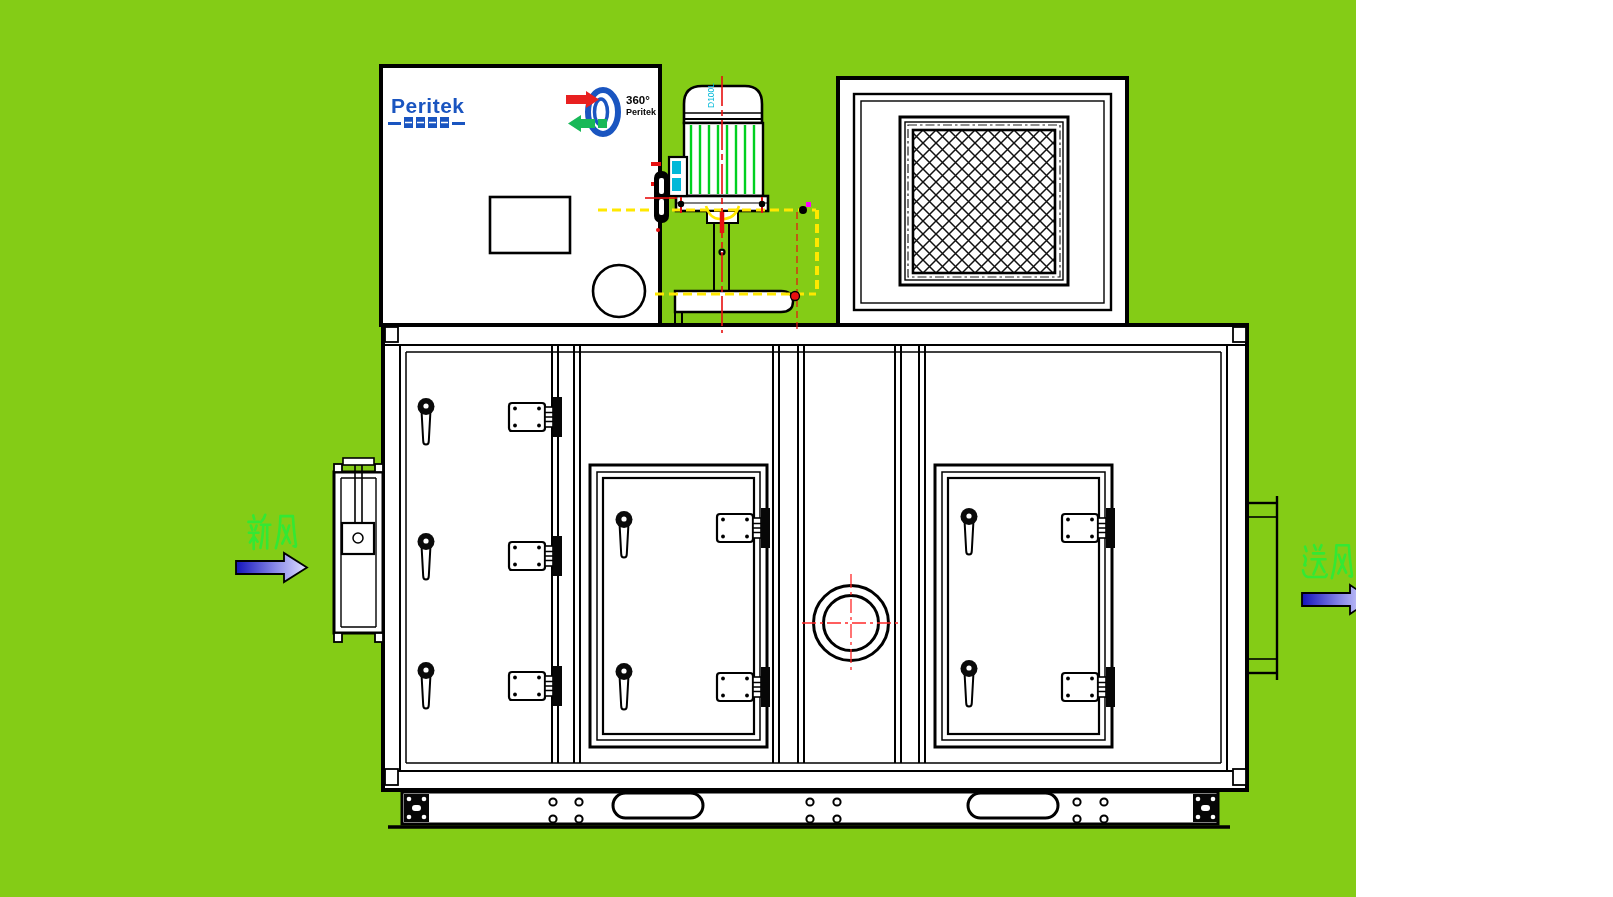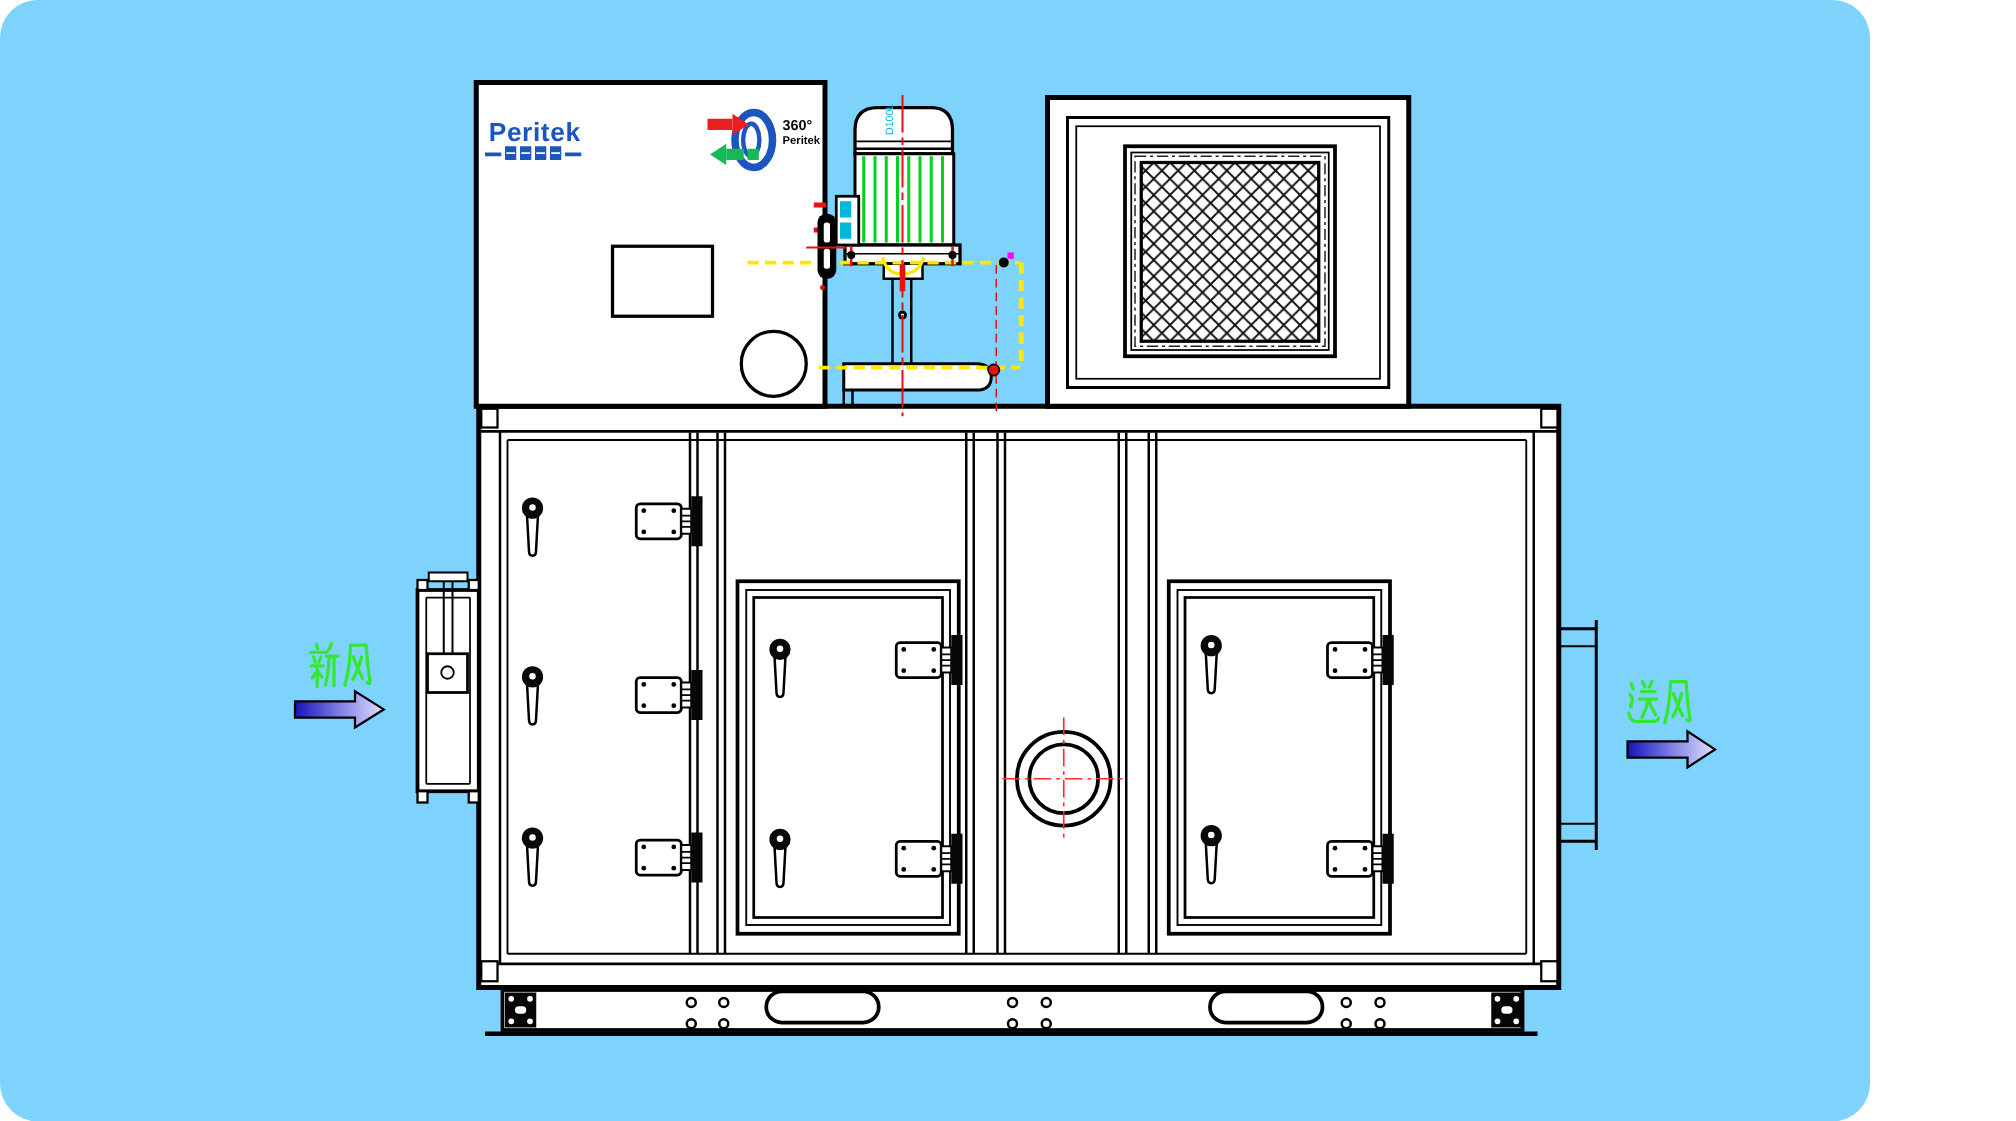--- a/index.html
+++ b/index.html
@@ -1,17 +1,17 @@
 <!DOCTYPE html>
 <html><head>
 <meta charset="utf-8">
 <style>
   html,body{margin:0;padding:0;background:#ffffff;}
-  .canvas{position:relative;width:1496px;height:897px;background:#7dd3fc;overflow:hidden;
-          font-family:"Liberation Sans", sans-serif;border-radius:30px;}
+  .canvas{position:relative;width:1356px;height:897px;background:#84cc16;overflow:hidden;
+          font-family:"Liberation Sans", sans-serif;}
   svg{position:absolute;left:0;top:0;}
   .cjk{position:absolute;color:rgba(0,0,0,0);pointer-events:none;
        font-family:"DejaVu Sans", sans-serif;white-space:nowrap;}
   text{font-family:"Liberation Sans", sans-serif;}
 </style>
 </head>
 <body>
 
 <div class="canvas">
 

